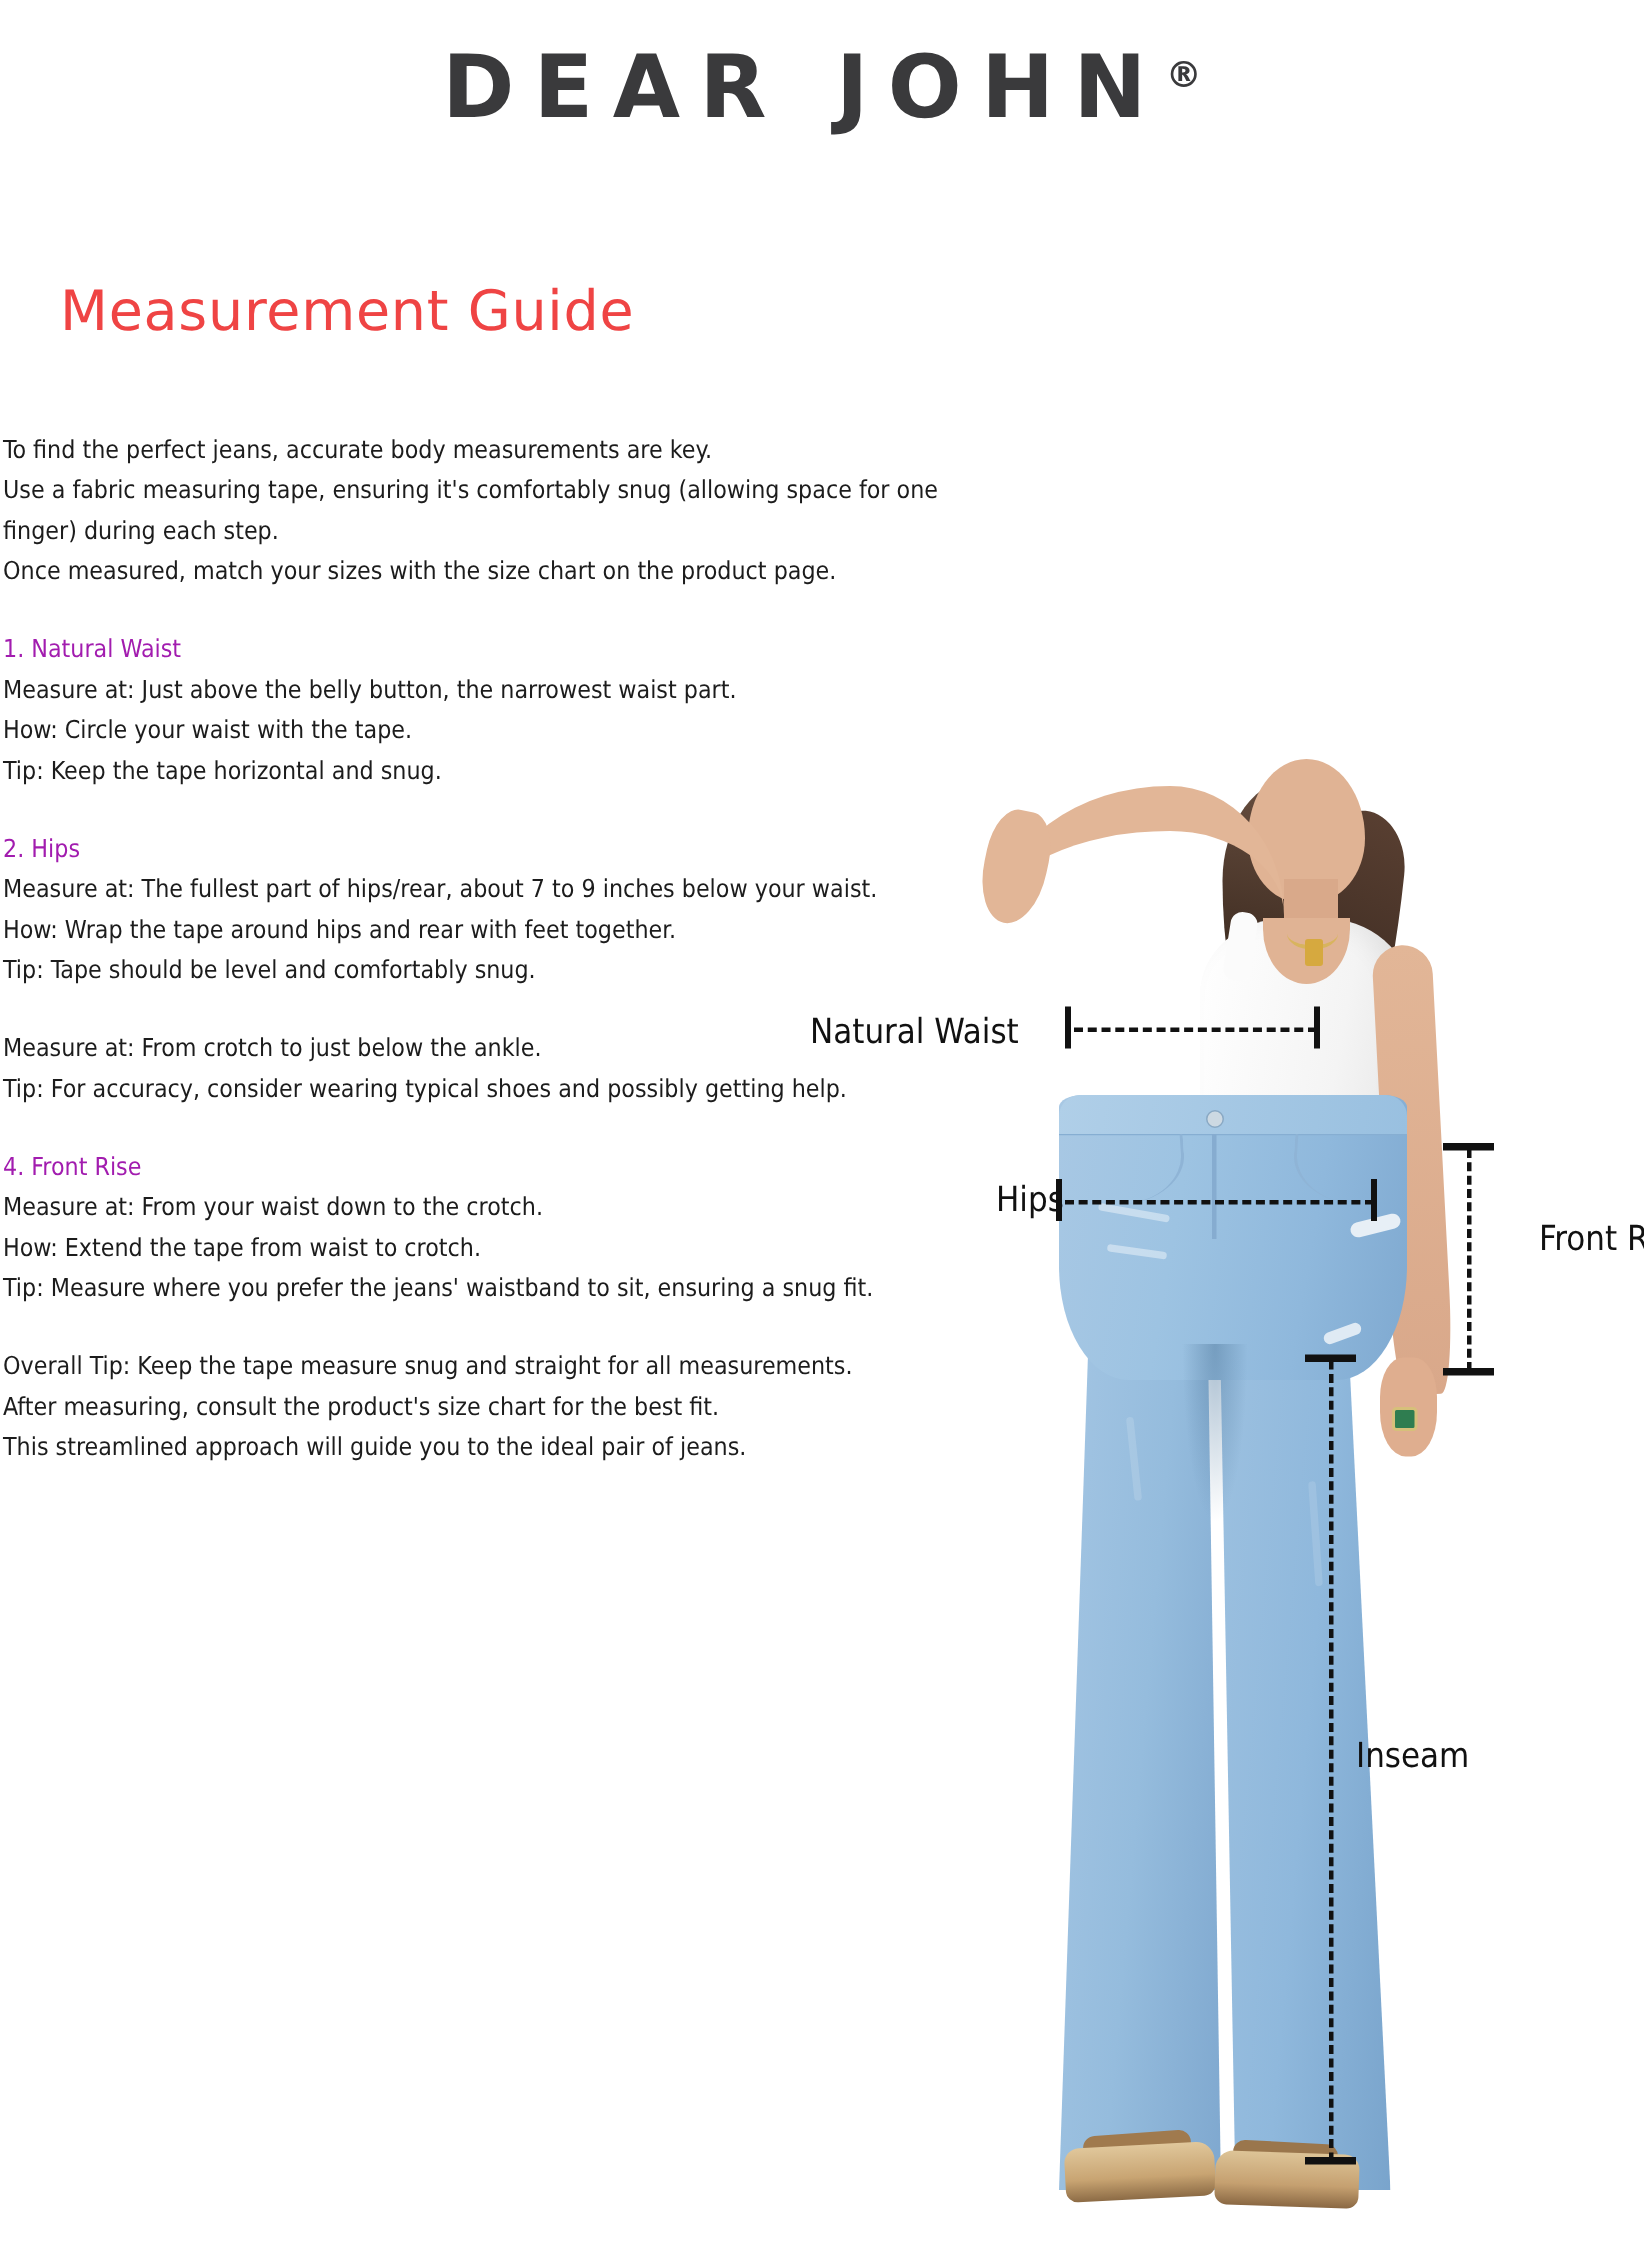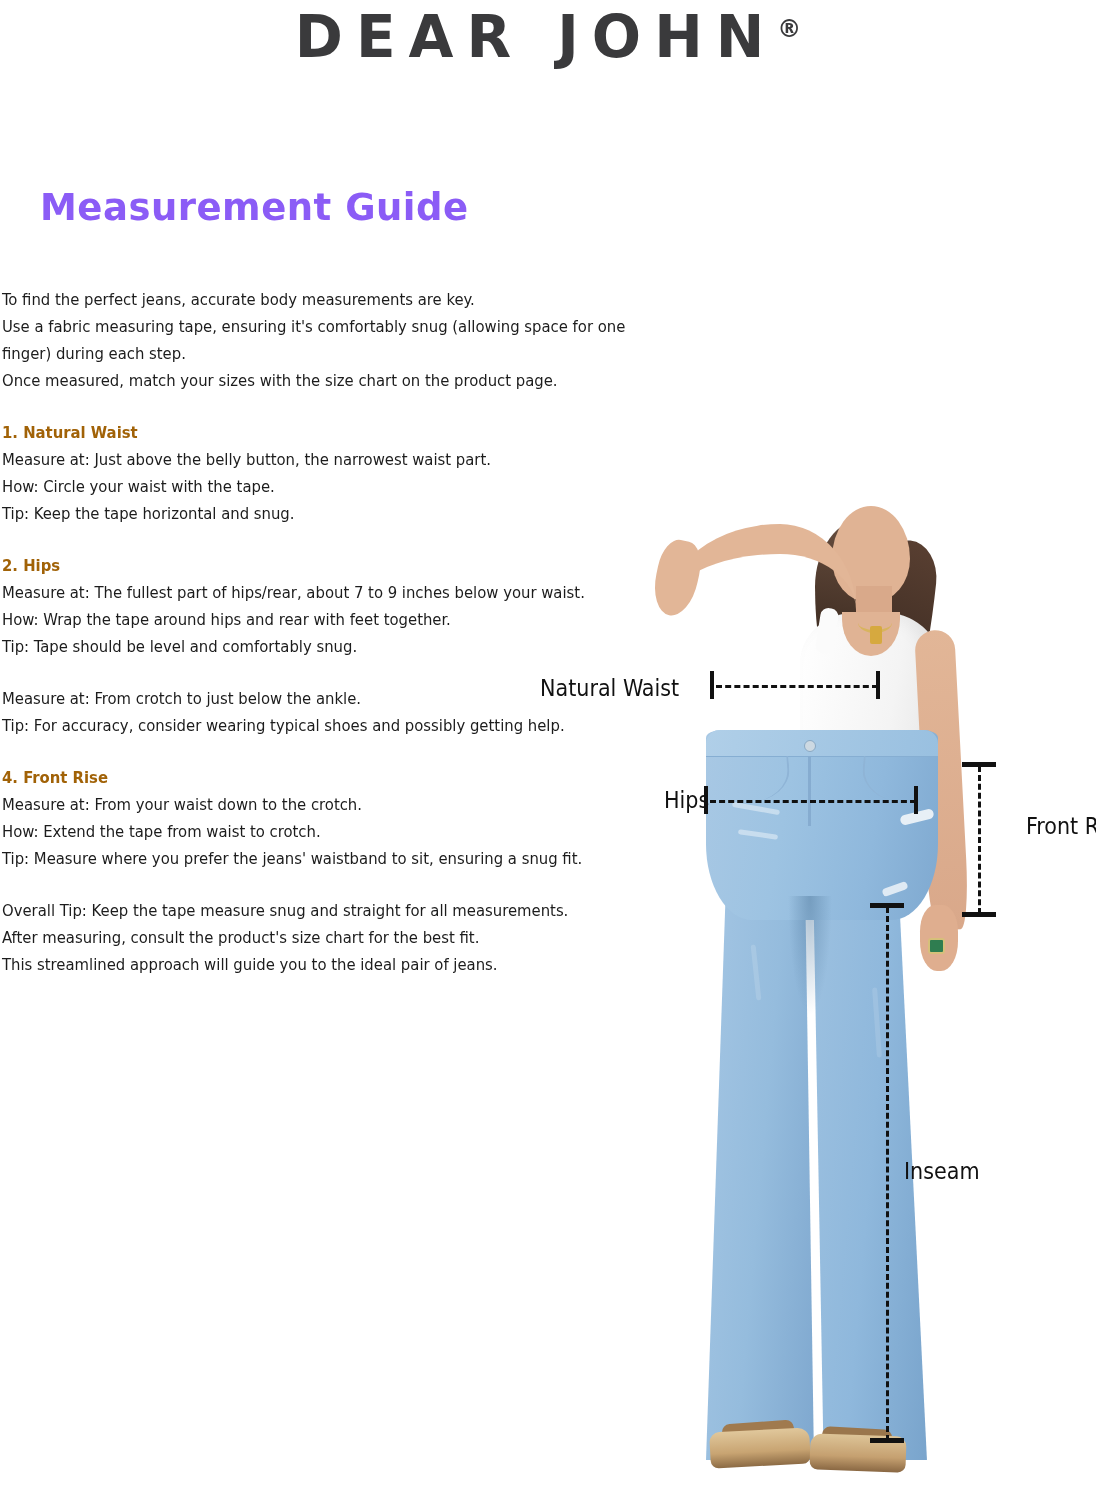--- a/index.html
+++ b/index.html
@@ -12,43 +12,43 @@
     background: #ffffff;
     font-family: "DejaVu Sans", sans-serif;
     color: #1a1a1a;
     position: relative;
     overflow: hidden;
   }
 
   
   .brand {
     text-align: center;
-    padding-top: 3px;
+    padding-top: 24px;
     font-family: "DejaVu Sans", sans-serif;
     font-size: 58px;
     font-weight: 700;
     letter-spacing: 13px;
     color: #3a3a3c;
     white-space: nowrap;
   }
   .brand .reg {
     font-size: 24px;
     vertical-align: super;
     letter-spacing: 0;
   }
 
   
   .guide-title {
     position: absolute;
     left: 40px;
     top: 186px;
     font-size: 37px;
-    font-weight: 700;
+    font-weight: 400;
     letter-spacing: 0.5px;
-    color: #8b5cf6;
+    color: #ef4444;
     font-family: "DejaVu Sans", sans-serif;
   }
 
   
   .copy {
     position: absolute;
     left: 2px;
     top: 286px;
     width: 660px;
     font-size: 16.5px;
@@ -59,22 +59,22 @@
   .copy p {
     margin: 0;
   }
   .copy .intro {
     margin-bottom: 25px;
   }
   .copy .sec {
     margin-bottom: 25px;
   }
   .copy .sec-head {
-    font-weight: 700;
-    color: #a16207;
+    font-weight: 400;
+    color: #a21caf;
   }
   .copy .outro {
     margin-top: 22px;
   }
 
   
   .photo-area {
     position: absolute;
     left: 570px;
     top: 500px;

